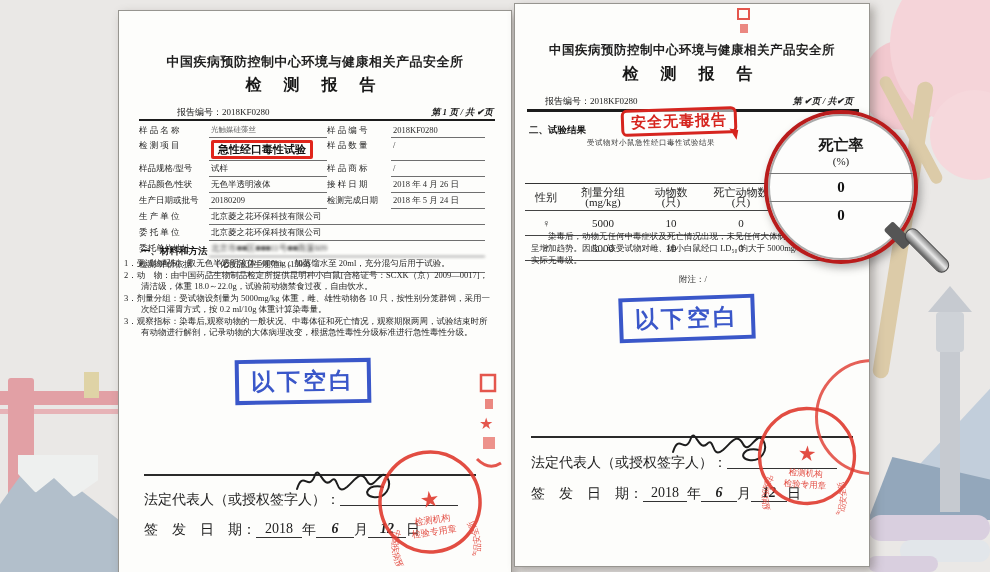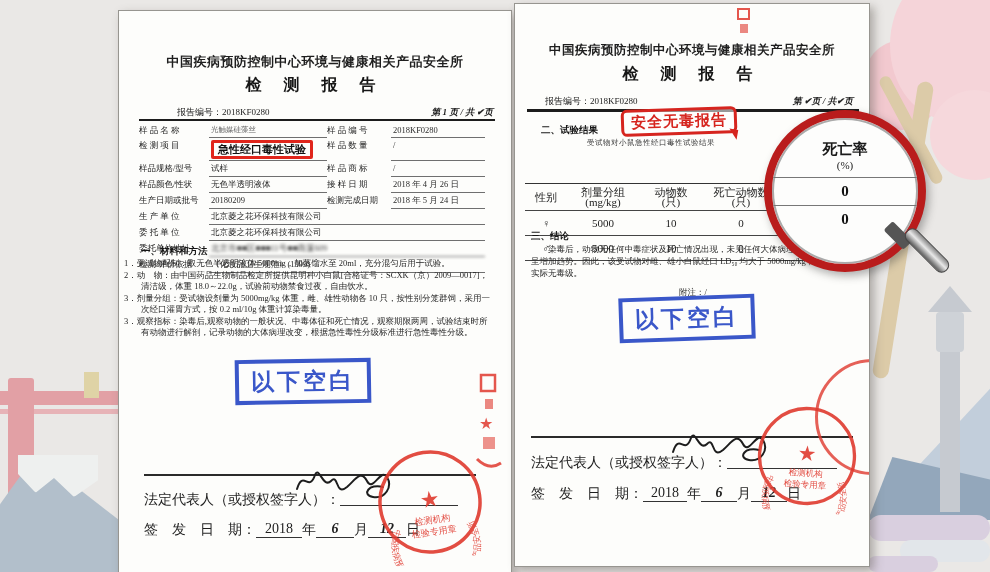--- a/index.html
+++ b/index.html
@@ -67,21 +67,21 @@
   
   .rtable{font-size:11px;color:#222;margin-top:36px;}
   .rrow{display:grid;grid-template-columns:42px 72px 64px 76px 58px;border-bottom:1px solid #444;
     align-items:center;text-align:center;}
   .rrow.head{border-top:1.5px solid #333;}
   .hcell{display:flex;flex-direction:column;justify-content:center;line-height:10px;padding:3px 0;}
   .dcell{padding:6px 0;}
   .caption{font-size:7.5px;color:#3a3a3a;letter-spacing:.5px;text-align:center;}
   
   .lens{position:absolute;left:764px;top:110px;width:146px;height:146px;border-radius:50%;
-    background:#fdfdfc;border:8px solid #b91c1c;box-shadow:0 0 0 2px #aaa inset,3px 4px 8px rgba(60,60,60,.4);
+    background:#fdfdfc;border:4px solid #b91c1c;box-shadow:0 0 0 2px #aaa inset,3px 4px 8px rgba(60,60,60,.4);
     z-index:6;overflow:hidden;display:flex;flex-direction:column;align-items:center;}
   .lens-title{margin-top:22px;font-weight:bold;font-size:15px;color:#1a1a1a;}
   .lens-unit{font-size:11px;color:#1a1a1a;}
   .lens-line{width:100%;height:1px;background:#777;}
   .lens-val{font-weight:bold;font-size:15px;color:#111;padding:5px 0;}
   .lens-joint{position:absolute;left:884px;top:229px;width:28px;height:13px;background:#555;
     border-radius:3px;transform:rotate(45deg);z-index:6;}
   .lens-handle{position:absolute;left:899px;top:243px;width:54px;height:13px;z-index:6;
     background:linear-gradient(180deg,#8b8b8b,#e9e9e9 45%,#5e5e5e);border:1px solid #474747;
     border-radius:7px;transform:rotate(45deg);}
@@ -226,21 +226,21 @@
       </span>
       <span class="hand">第 ✔页 / 共✔页</span>
     </div>
     <div class="abs thickline" style="top:105px;left:12px;right:10px;height:2.5px;"></div>
 
     <svg class="frag" style="left:220px;top:3px;" width="18" height="30" viewBox="0 0 18 30">
       <rect x="3" y="2" width="11" height="10" fill="none" stroke="#e03a2f" stroke-width="2"></rect>
       <rect x="5" y="17" width="8" height="9" fill="#e03a2f" opacity=".7"></rect>
     </svg>
 
-    <div class="abs sec-title" style="top:120px;left:26px;">二、试验结果</div>
+    <div class="abs sec-title" style="top:120px;left:14px;">二、试验结果</div>
     <div class="abs badge" style="top:104px;left:106px;">安全无毒报告</div>
     <div class="abs caption" style="top:134px;left:10px;width:252px;">受试物对小鼠急性经口毒性试验结果</div>
 
     <div class="abs rtable" style="top:143px;left:10px;width:312px;">
       <div class="rrow head">
         <span class="hcell">
             <span>性别</span>
           </span>
         <span class="hcell">
           <span>剂量分组</span>
@@ -266,21 +266,20 @@
       <div class="rrow">
         <span class="dcell">♂</span>
         <span class="dcell">5000</span>
         <span class="dcell">10</span>
         <span class="dcell">0</span>
         <span class="dcell"></span>
       </div>
     </div>
 
     <div class="abs" style="top:226px;left:16px;right:14px;">
-      <div class="sec-title">三、结论</div>
       <div class="para">染毒后，动物无任何中毒症状及死亡情况出现，未见任何大体病理改变，动物体重呈增加趋势。因此，该受试物对雌、雄小白鼠经口 LD₅₀ 均大于 5000mg/kg 体重，属于实际无毒级。</div>
       <div style="font-size:8.5px;margin-top:8px;text-align:center;">
         <span>附注：</span><span>/</span>
       </div>
     </div>
 
     <div class="abs blank-stamp" style="top:292px;left:104px;transform:rotate(-2deg);">以下空白</div>
 
     <div class="abs sig-hr" style="top:432px;left:16px;width:322px;"></div>
 

